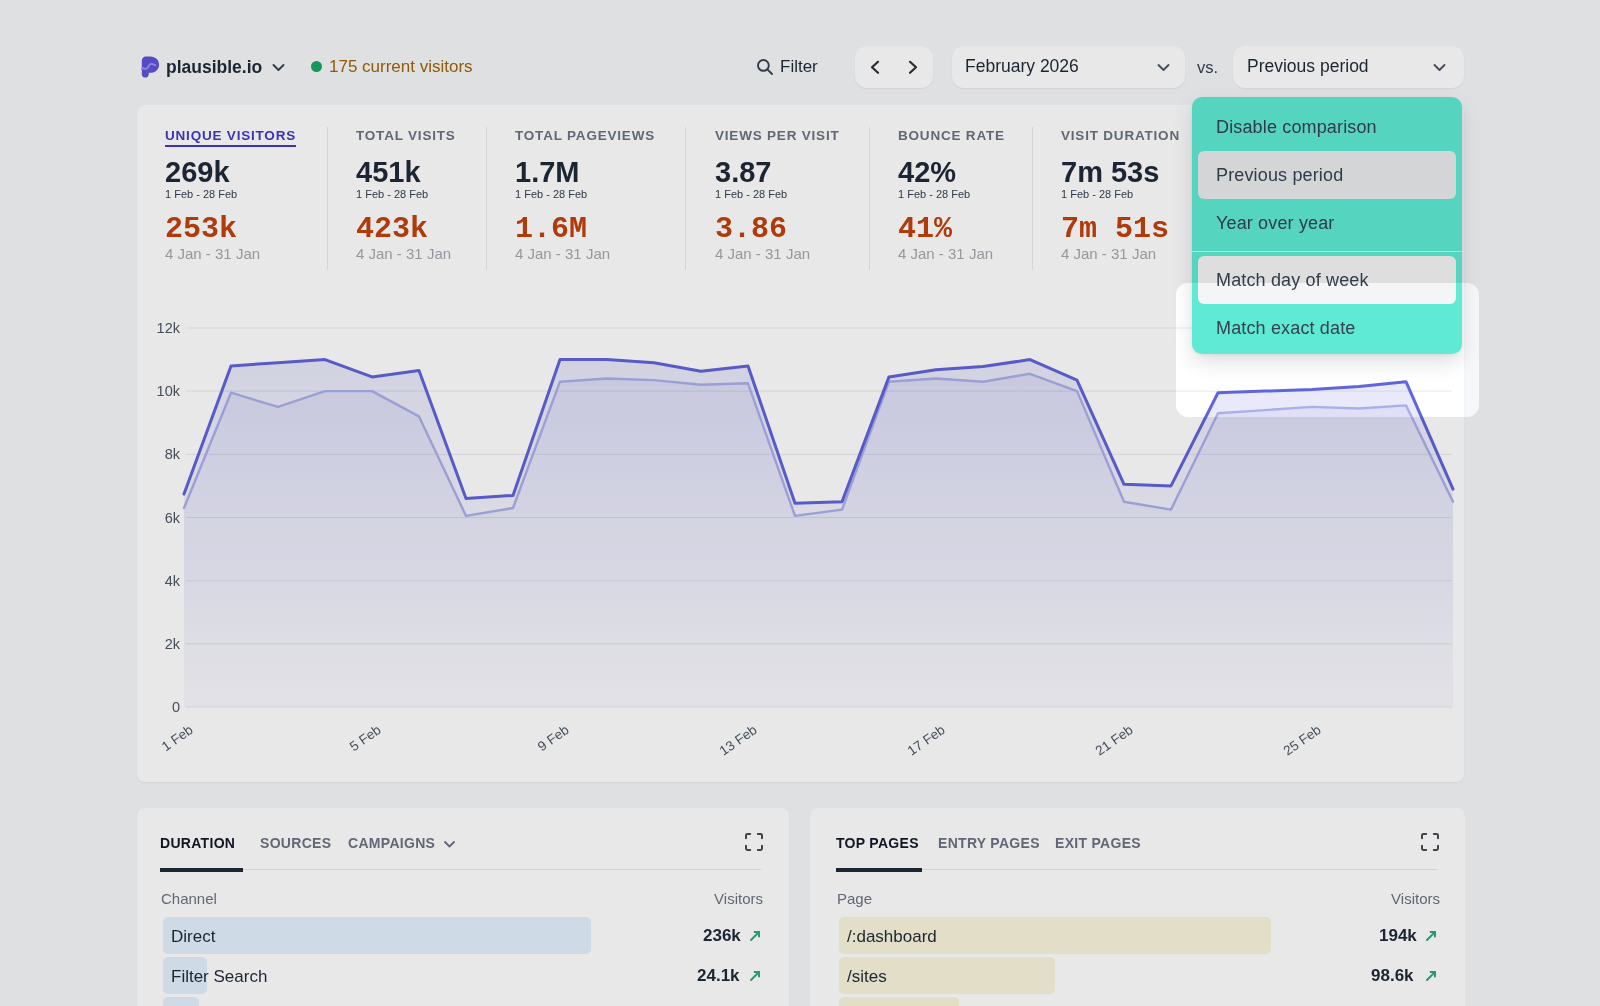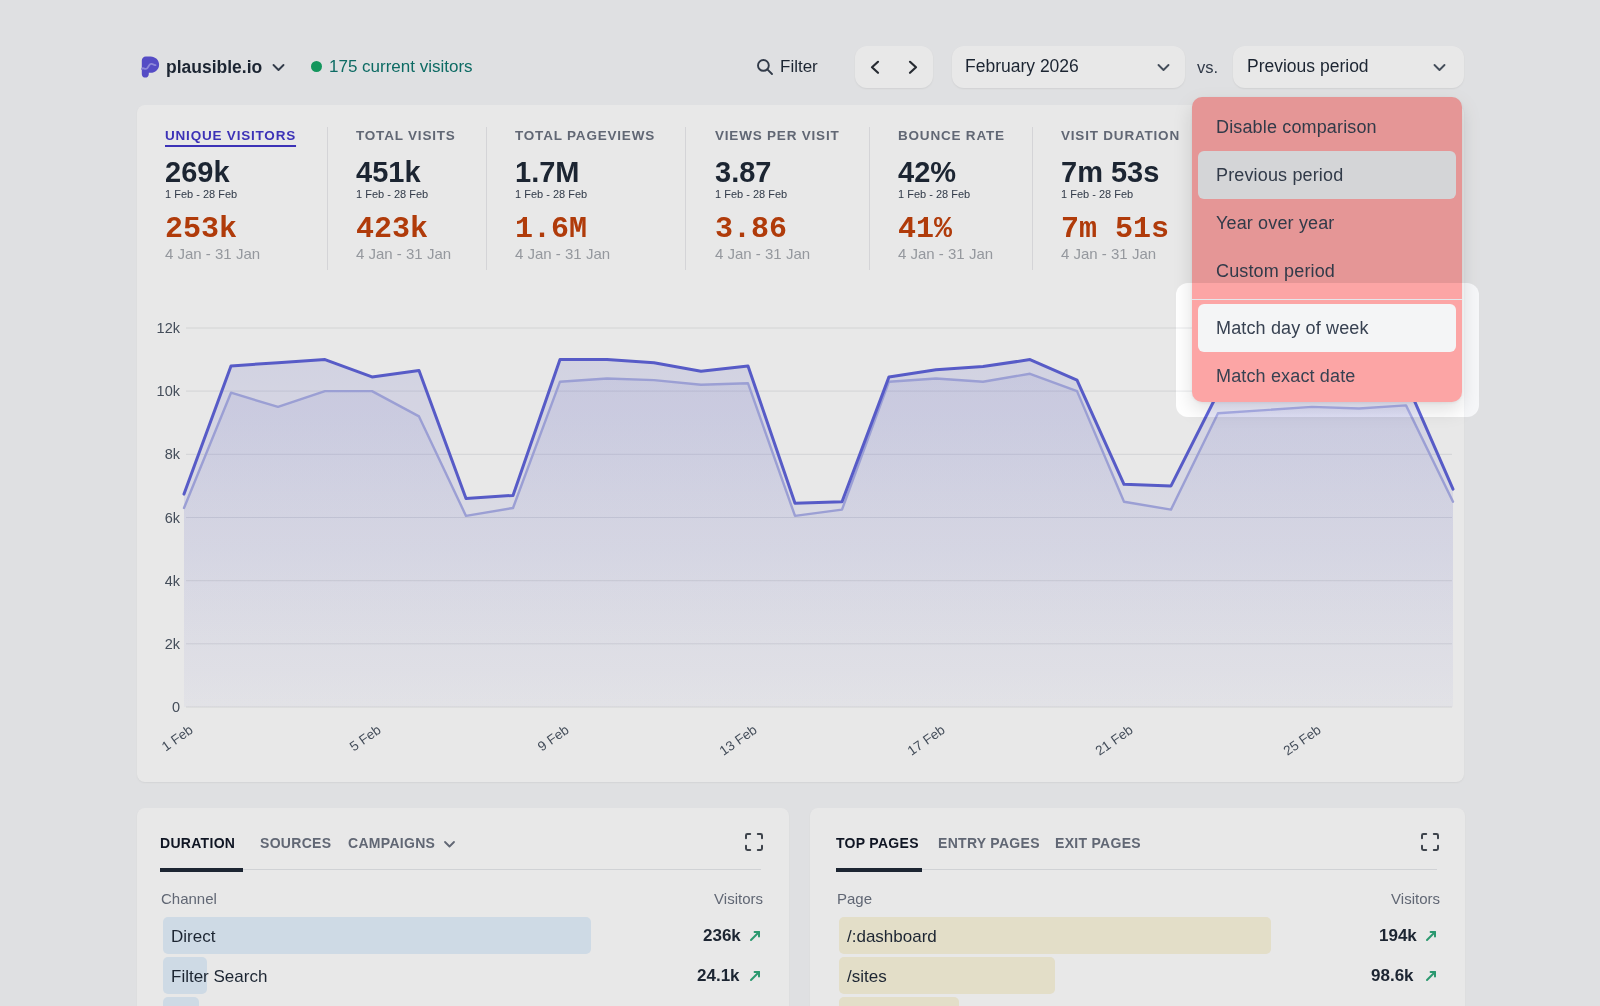--- a/index.html
+++ b/index.html
@@ -16,21 +16,21 @@
 
   
   .stat-label { font-size:13.5px; font-weight:700; letter-spacing:0.8px; color:#6b7280; white-space:nowrap; }
   .stat-big { font-size:29px; font-weight:700; color:#1f2937; white-space:nowrap; }
   .stat-date { font-size:11px; color:#374151; white-space:nowrap; }
   .stat-big2 { font-size:30px; font-weight:700; color:#c2410c; white-space:nowrap;font-family:Liberation Mono, monospace; }
   .stat-date2 { font-size:15px; color:#a4a8ae; white-space:nowrap; }
   .stat-div { width:1px; background:#e9eaed; }
 
   
-  .menu { background:#fca5a5; border-radius:10px; box-shadow:0 8px 20px rgba(0,0,0,0.13), 0 1px 3px rgba(0,0,0,0.06); }
+  .menu { background:#5eead4; border-radius:10px; box-shadow:0 8px 20px rgba(0,0,0,0.13), 0 1px 3px rgba(0,0,0,0.06); }
   .mi { height:48px; margin:0 6px; border-radius:6px; display:flex; align-items:center; padding-left:18px; font-size:18px; letter-spacing:0.15px; color:#374151; }
   .mi.active { background:#eaebed; }
   .mi.hover { background:#f4f5f6; }
   .mdiv { height:1px; background:#e5e7eb; margin:4px 0; }
 
   
   .tab { font-size:14px; font-weight:700; letter-spacing:0.3px; color:#6b7280; }
   .tab.on { color:#111827; }
   .colhdr { font-size:15px; color:#6b7280; }
   .rowlabel { font-size:17px; color:#1f2937; }
@@ -42,21 +42,21 @@
 
 <svg class="abs" style="left:141px; top:56px;" width="19" height="22" viewBox="0 0 19 22">
   <path d="M0.8 4.6 C0.8 2.4 2.6 0.6 4.8 0.6 L9.6 0.6 C14.3 0.6 18.1 4.2 18.1 8.7 C18.1 13.2 14.3 16.8 9.6 16.8 L7.8 16.8 L7.8 18.2 C7.8 20.1 6.2 21.6 4.3 21.6 C2.4 21.6 0.8 20.1 0.8 18.2 Z" fill="#5e54d9"></path>
   <path d="M0.6 13.0 C2.6 10.6 3.9 14.4 6.1 12.4 C8.3 10.4 7.5 8.2 10.1 7.8 C12.3 7.5 12.7 9.7 14.5 9.1" fill="none" stroke="#9d97ef" stroke-width="1.8" stroke-linecap="round"></path>
 </svg>
 <div class="abs hdr-txt" style="left:166px; top:57px; font-size:17.5px; font-weight:700;">plausible.io</div>
 <svg class="abs" style="left:271px; top:62px;" width="15" height="11" viewBox="0 0 15 11">
     <path d="M2.5 3 L7.5 8 L12.5 3" fill="none" stroke="#374151" stroke-width="1.9" stroke-linecap="round" stroke-linejoin="round"></path>
   </svg>
 <div class="abs" style="left:311px; top:61px; width:11px; height:11px; border-radius:50%; background:#16a567;"></div>
-<div class="abs" style="left:329px; top:57px; font-size:17px; color:#0f766e;">175 current visitors</div>
+<div class="abs" style="left:329px; top:57px; font-size:17px; color:#a16207;">175 current visitors</div>
 
 <svg class="abs" style="left:756px; top:58px;" width="18" height="18" viewBox="0 0 18 18">
     <circle cx="7.4" cy="7.4" r="5.4" fill="none" stroke="#374151" stroke-width="1.9"></circle>
     <path d="M11.6 11.6 L16 16" stroke="#374151" stroke-width="1.9" stroke-linecap="round"></path>
   </svg>
 <div class="abs hdr-txt" style="left:780px; top:57px; font-size:17px; font-weight:500;">Filter</div>
 
 <div class="abs btn" style="left:855px; top:46px; width:78px; height:42px;"></div>
 <svg class="abs" style="left:869px; top:60px;" width="12" height="15" viewBox="0 0 12 15">
     <path d="M9 1.8 L3 7.3 L9 12.8" fill="none" stroke="#2b3038" stroke-width="2.2" stroke-linecap="round" stroke-linejoin="round"></path>
@@ -236,19 +236,18 @@
 <svg class="abs" style="left:1424px; top:969px;" width="14" height="14" viewBox="0 0 14 14" fill="none" stroke="#2fa87a" stroke-width="2" stroke-linecap="round" stroke-linejoin="round">
     <path d="M3 11 L11 3"></path>
     <path d="M6.6 3 L11 3 L11 7.4"></path>
   </svg>
 <div class="abs bar" style="left:839px; top:997px; width:120px; background:#faf4dc;"></div>
 
 <div class="abs menu" style="left:1192px; top:97px; width:270px; padding:6px 0 2px 0; z-index:50;">
   <div class="mi">Disable comparison</div>
   <div class="mi active">Previous period</div>
   <div class="mi">Year over year</div>
-  <div class="mi">Custom period</div>
   <div class="mdiv"></div>
   <div class="mi hover">Match day of week</div>
   <div class="mi">Match exact date</div>
 </div>
 
 <div class="abs" style="left:1176px; top:283px; width:303px; height:134px; border-radius:12px; box-shadow:0 0 0 4000px rgba(0,0,0,0.09); z-index:100;"></div>
 
 </body></html>

